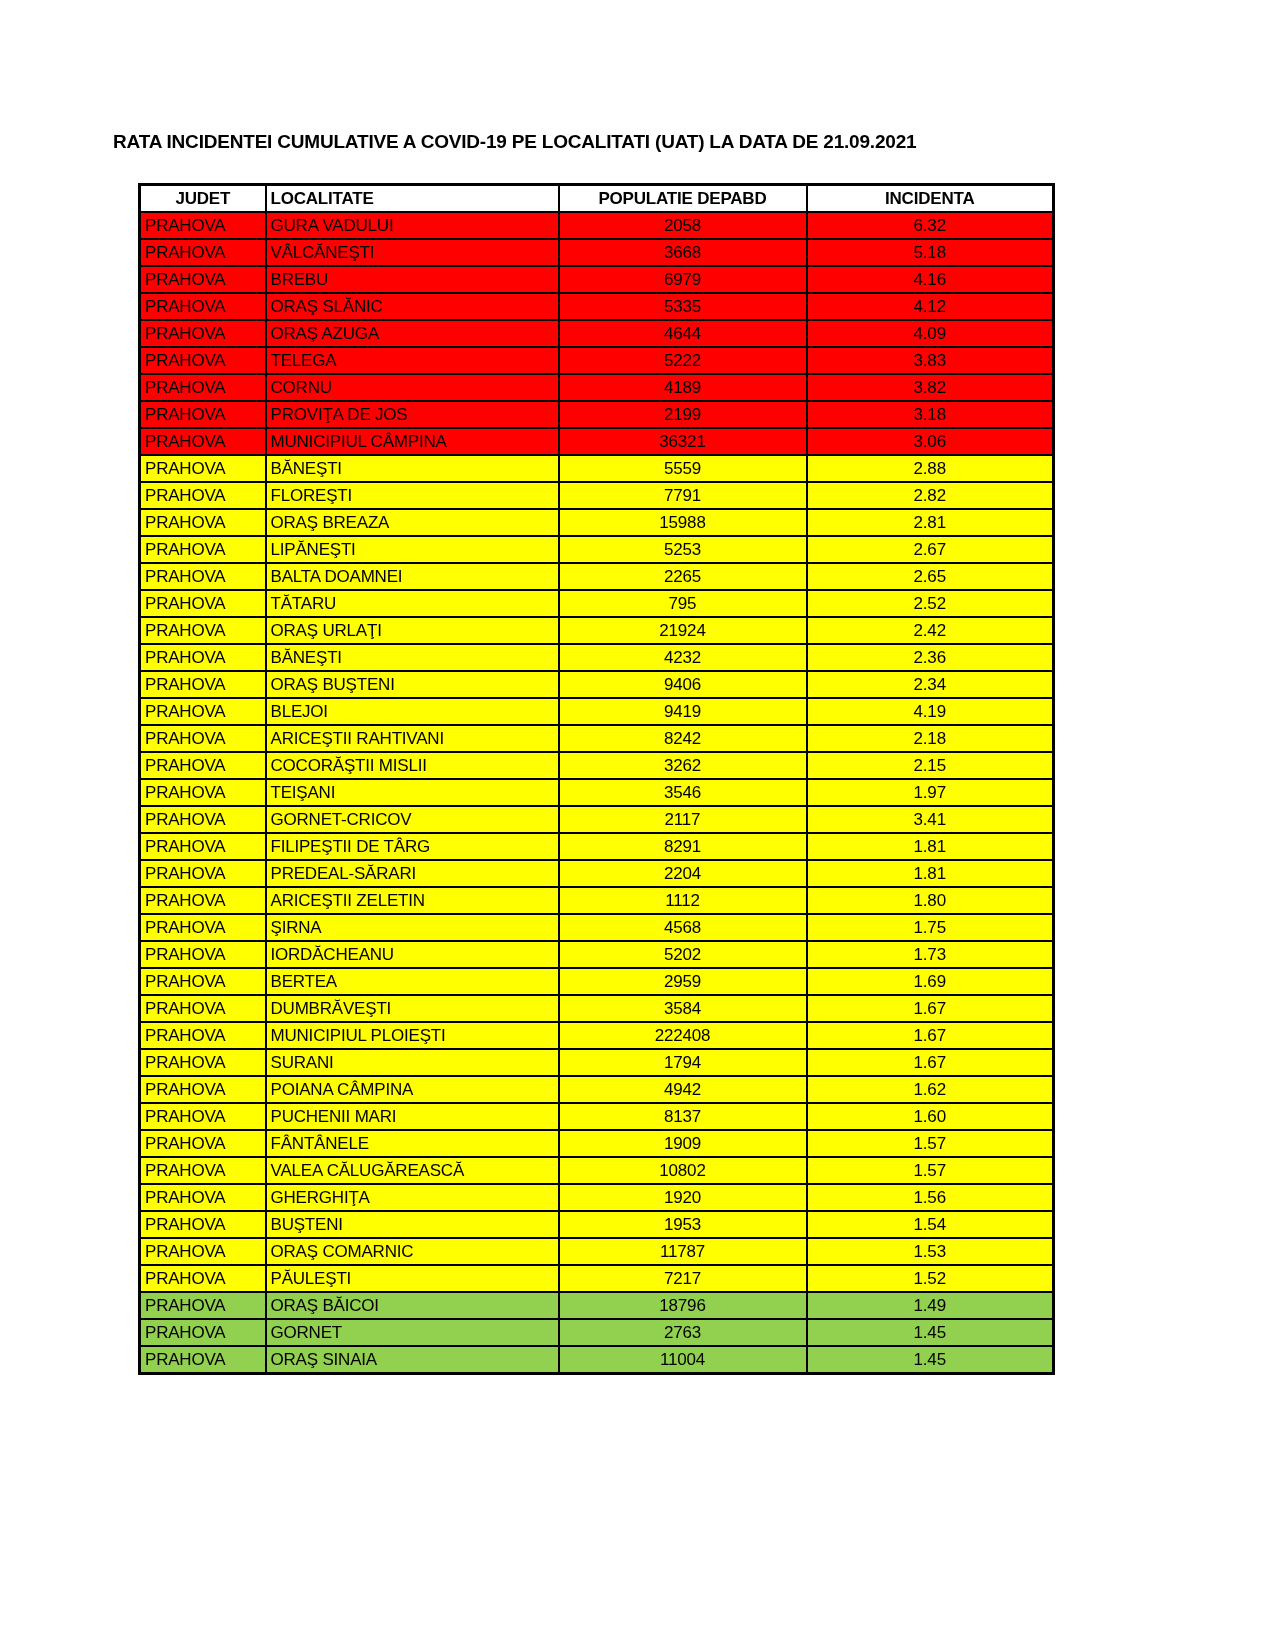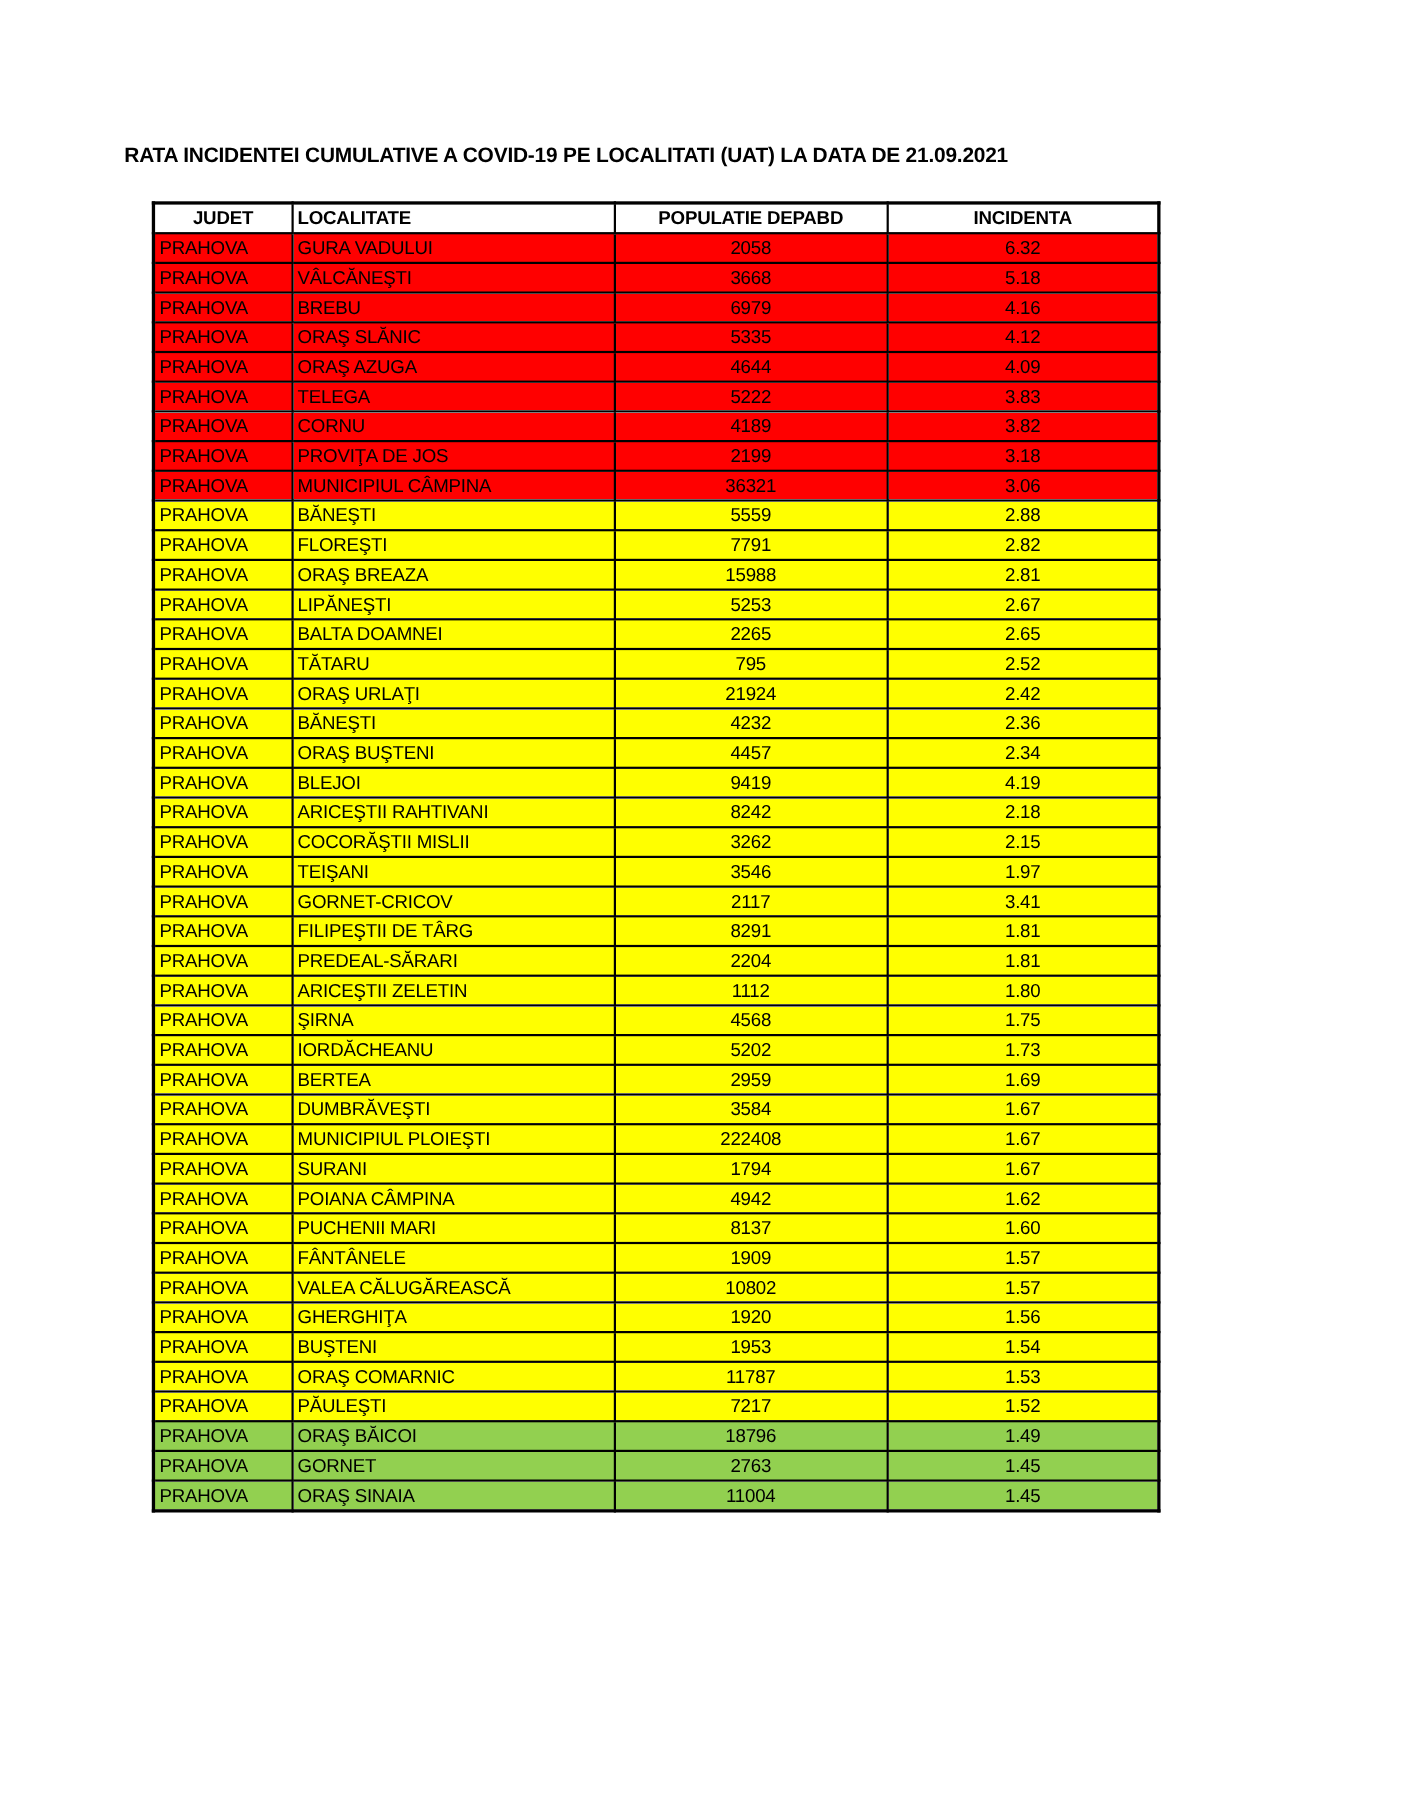--- a/index.html
+++ b/index.html
@@ -180,21 +180,21 @@
         </tr>
         <tr style="background: rgb(255, 255, 0);">
           <td class="al">PRAHOVA</td>
           <td class="al">BĂNEŞTI</td>
           <td class="ac">4232</td>
           <td class="ac">2.36</td>
         </tr>
         <tr style="background: rgb(255, 255, 0);">
           <td class="al">PRAHOVA</td>
           <td class="al">ORAŞ BUŞTENI</td>
-          <td class="ac">4457</td>
+          <td class="ac">9406</td>
           <td class="ac">2.34</td>
         </tr>
         <tr style="background: rgb(255, 255, 0);">
           <td class="al">PRAHOVA</td>
           <td class="al">BLEJOI</td>
           <td class="ac">9419</td>
           <td class="ac">4.19</td>
         </tr>
         <tr style="background: rgb(255, 255, 0);">
           <td class="al">PRAHOVA</td>

